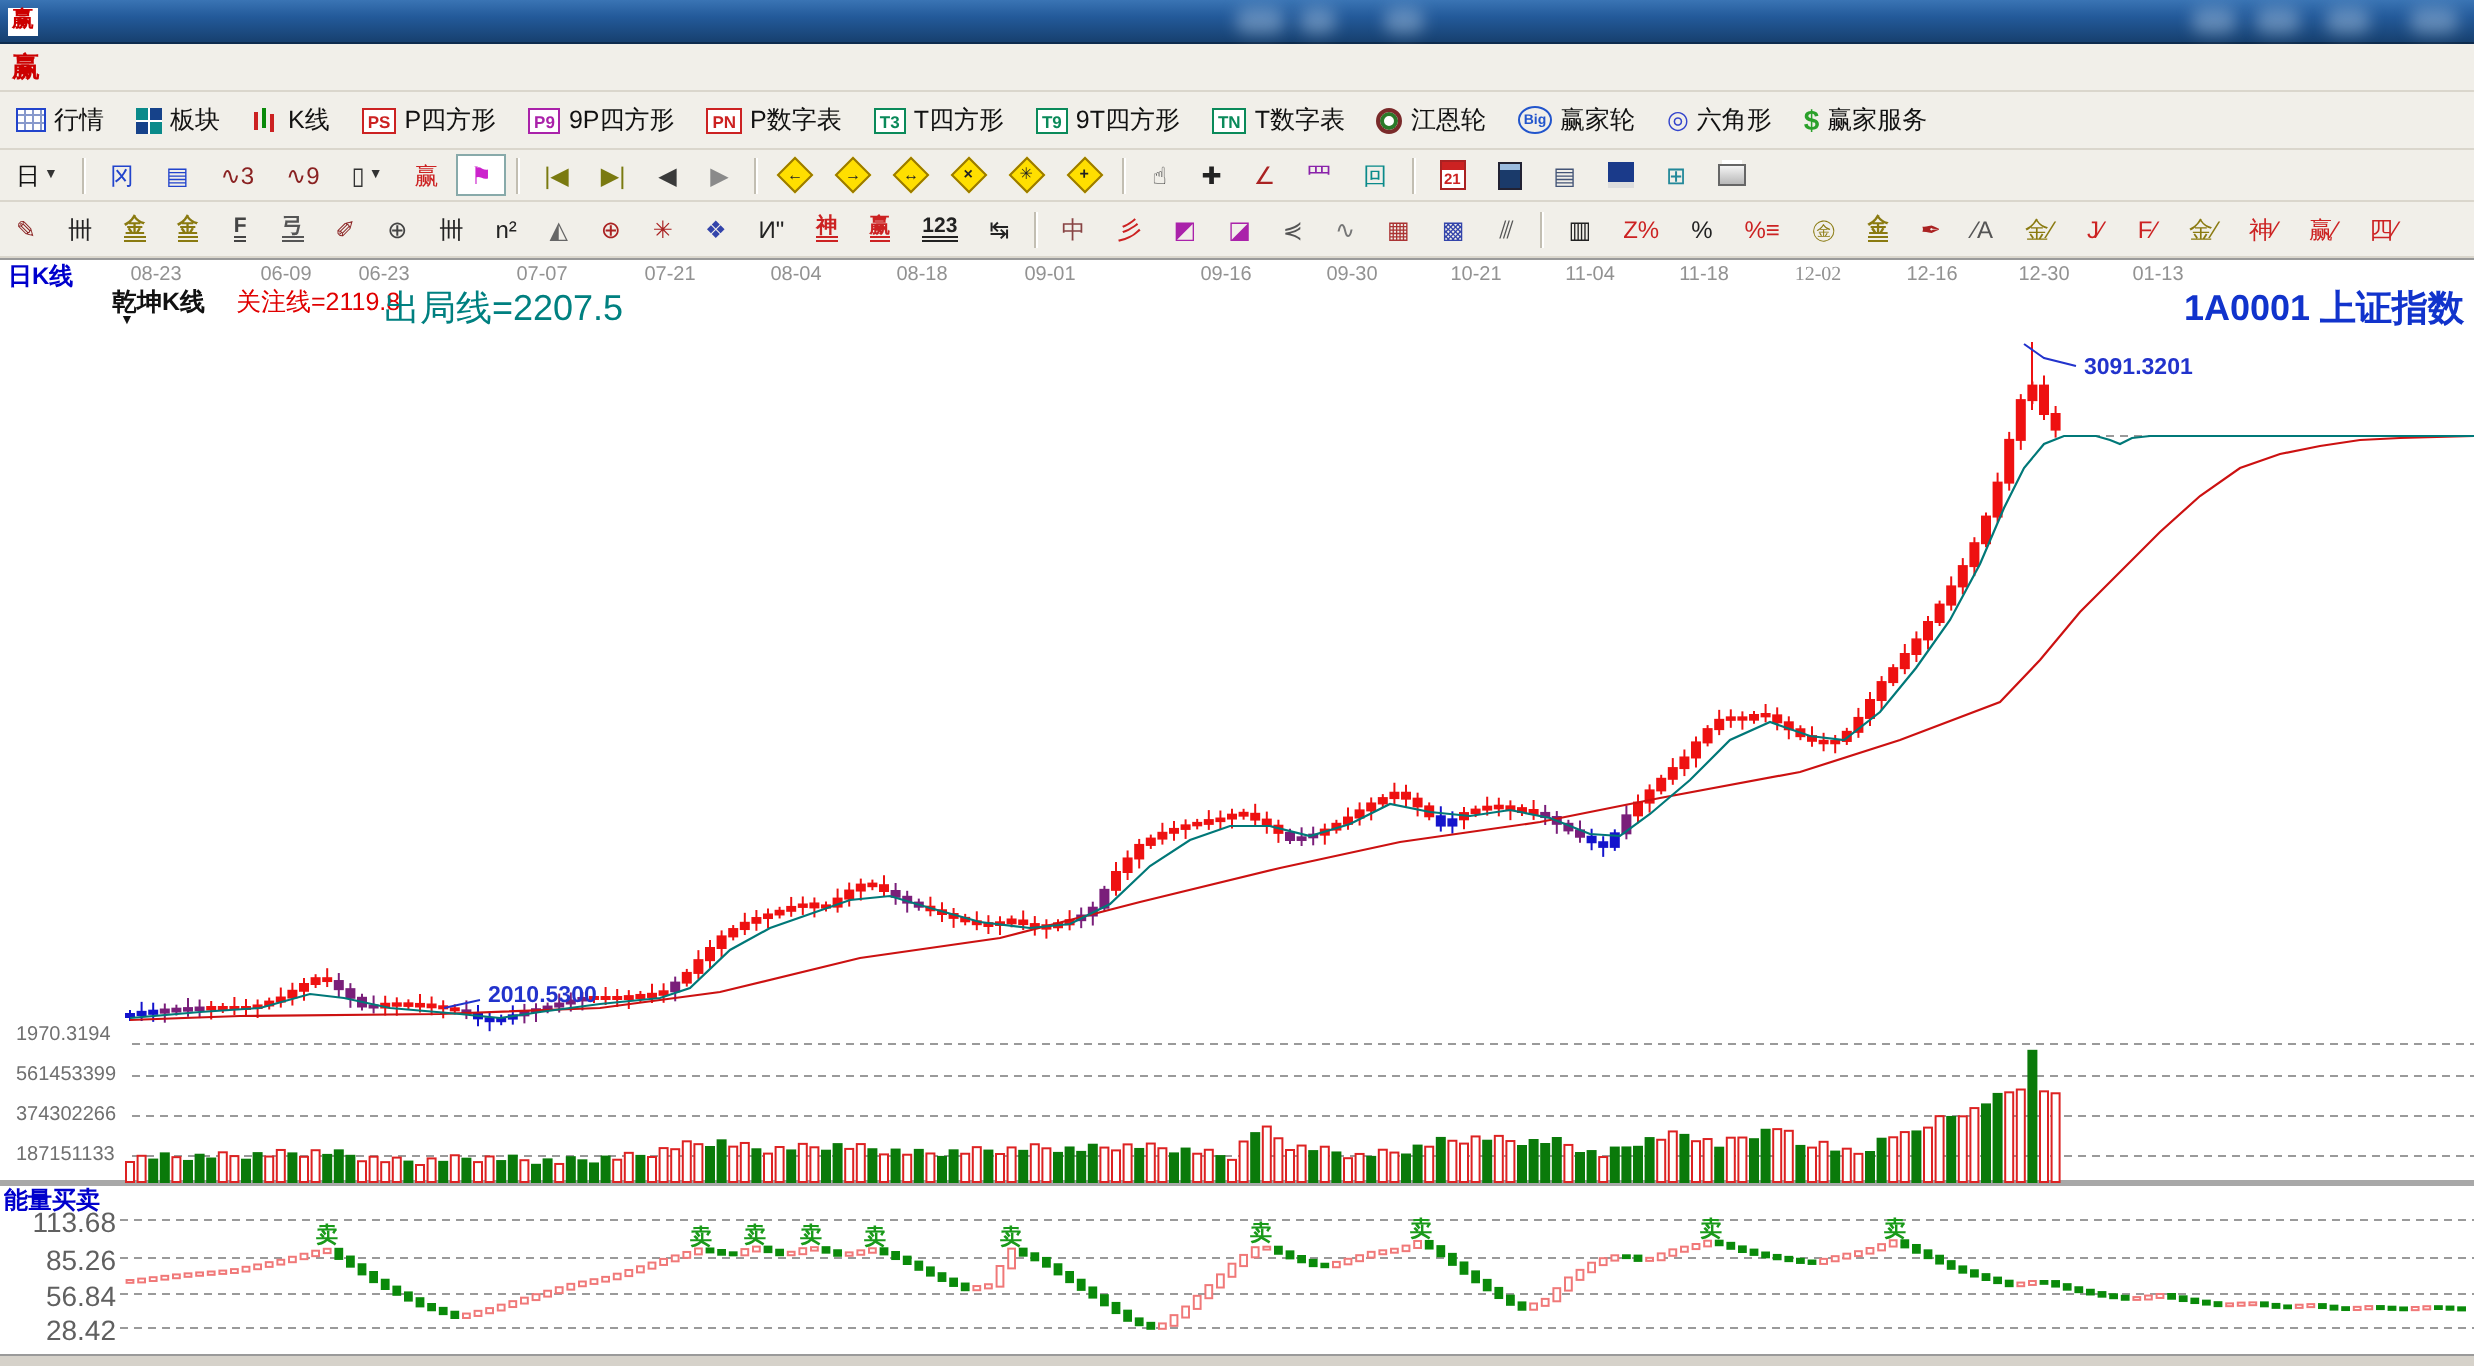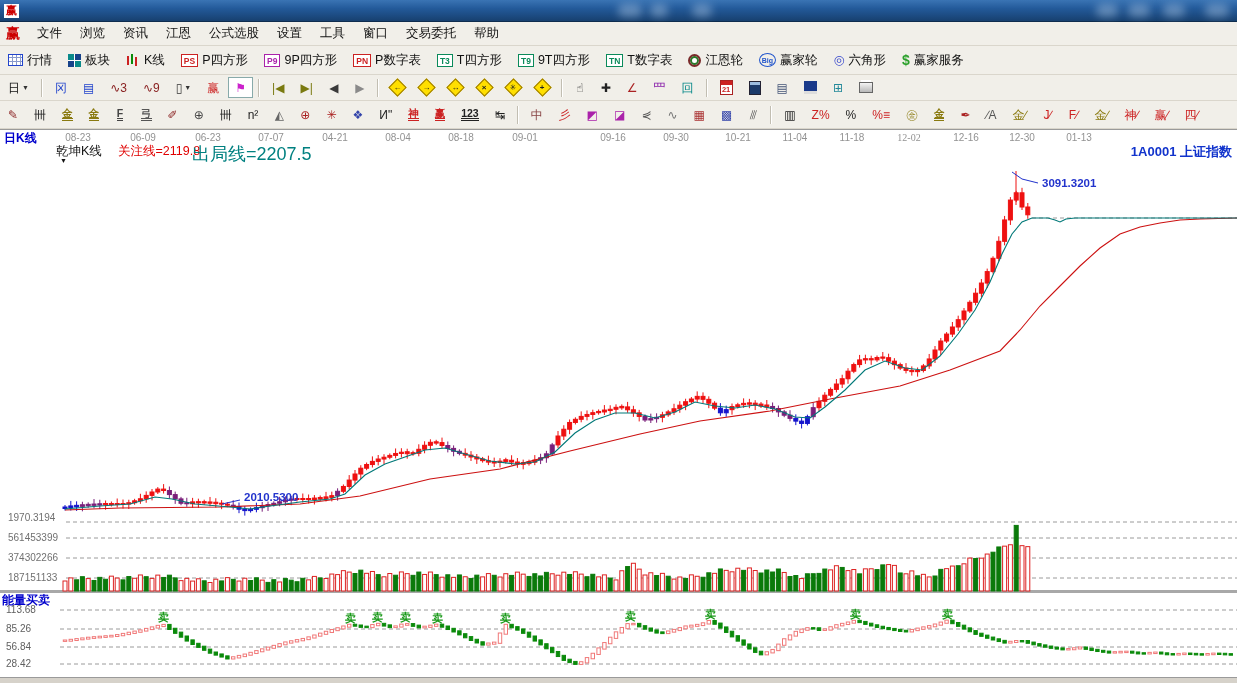--- a/index.html
+++ b/index.html
@@ -57,59 +57,47 @@
 .ic-calc{width:12px;height:14px;border:1px solid #223;background:linear-gradient(#9bbcdf 0 3px,#1a3a6a 3px)}
 .ic-floppy{width:13px;height:13px;background:#1a3a8a;box-shadow:inset 0 -4px 0 -1px #ddd}
 .ic-printer{width:14px;height:11px;border:1px solid #666;background:linear-gradient(#f4f4f4,#b8b8b8);
  box-shadow:0 -4px 0 -2px #fff}
 
 #chartwrap{position:absolute;left:0;top:129px;width:1237px;height:554px;background:#fff;border-top:1px solid #9a9a9a}
 #chartsvg{position:absolute;left:0;top:0;z-index:0}
 .clab{position:absolute;z-index:2;white-space:nowrap;line-height:1.1}
 .lab-period{left:4px;top:2px;color:#0000cc;font-size:12px;font-weight:bold}
 .datelab{position:absolute;top:2px;z-index:1;color:#929292;font-size:10px;transform:translateX(-50%)}
-.lab-kline{left:56px;top:15px;color:#111;font-size:12.5px;font-weight:normal}
+.lab-kline{left:56px;top:15px;color:#111;font-size:12.5px;font-weight:bold}
 .lab-caret{left:60px;top:27px;color:#111;font-size:7px}
 .lab-attn{left:118px;top:15px;color:#e00000;font-size:12.5px}
 .lab-exit{left:192px;top:15px;color:#008080;font-size:18px}
-.lab-symbol{right:5px;top:15px;color:#1133cc;font-size:13px;font-weight:bold}
+.lab-symbol{right:5px;top:15px;color:#1133cc;font-size:18px;font-weight:bold}
 .lab-pricelow{left:8px;top:382px;color:#707070;font-size:10px}
 .lab-vol{left:8px;color:#707070;font-size:10px}
 .lab-ind-name{left:2px;top:464px;color:#0000cc;font-size:12px;font-weight:bold}
-.lab-ind{left:6px;width:52px;text-align:left;color:#606060;font-size:10px}
+.lab-ind{left:6px;width:52px;text-align:right;color:#606060;font-size:14px}
 .bottomstrip{position:absolute;left:0;bottom:0;width:1237px;height:6px;background:#d6d2ca;border-top:1px solid #9a9a9a;z-index:3}
 </style>
 </head>
 <body>
 
 <div class="titlebar">
   <span class="applogo">赢</span>
   <span class="smudge" style="left:618px;width:24px"></span>
   <span class="smudge" style="left:650px;width:18px"></span>
   <span class="smudge" style="left:692px;width:20px"></span>
   <span class="smudge" style="left:1096px;width:22px"></span>
   <span class="smudge" style="left:1128px;width:22px"></span>
   <span class="smudge" style="left:1163px;width:22px"></span>
   <span class="smudge" style="left:1205px;width:24px"></span>
 </div>
 
 <div class="menubar">
   <span class="applogo2">赢</span>
-  <span id="menu-items" style="display:flex">
-      <span class="menu-item">文件</span>
-      <span class="menu-item">浏览</span>
-      <span class="menu-item">资讯</span>
-      <span class="menu-item">江恩</span>
-      <span class="menu-item">公式选股</span>
-      <span class="menu-item">设置</span>
-      <span class="menu-item">工具</span>
-      <span class="menu-item">窗口</span>
-      <span class="menu-item">交易委托</span>
-      <span class="menu-item">帮助</span>
-    </span>
 </div>
 
 <div class="toolbar" id="toolbar1">
     <button class="tb1-item">
       <span class="ic-grid"></span>
       <span>行情</span>
     </button>
     <button class="tb1-item">
       <span class="ic-blocks"></span>
       <span>板块</span>
@@ -1131,23 +1119,23 @@
       <text x="500" y="492" fill="#1a9a1a" font-size="11" font-weight="bold">卖</text>
       <text x="625" y="490" fill="#1a9a1a" font-size="11" font-weight="bold">卖</text>
       <text x="705" y="488" fill="#1a9a1a" font-size="11" font-weight="bold">卖</text>
       <text x="850" y="488" fill="#1a9a1a" font-size="11" font-weight="bold">卖</text>
       <text x="942" y="488" fill="#1a9a1a" font-size="11" font-weight="bold">卖</text>
     </svg>
   <div class="clab lab-period">日K线</div>
   <div id="dates">
       <div class="datelab" style="left: 78px;">08-23</div>
       <div class="datelab" style="left: 143px; text-align: right;">06-09</div>
-      <div class="datelab" style="left: 208px;">06-23</div>
+      <div class="datelab" style="left: 192px;">06-23</div>
       <div class="datelab" style="left: 271px;">07-07</div>
-      <div class="datelab" style="left: 335px;">04-21</div>
+      <div class="datelab" style="left: 335px;">07-21</div>
       <div class="datelab" style="left: 398px;">08-04</div>
       <div class="datelab" style="left: 461px; text-align: center;">08-18</div>
       <div class="datelab" style="left: 525px;">09-01</div>
       <div class="datelab" style="left: 613px;">09-16</div>
       <div class="datelab" style="left: 676px;">09-30</div>
       <div class="datelab" style="left: 738px;">10-21</div>
       <div class="datelab" style="left: 795px;">11-04</div>
       <div class="datelab" style="left: 852px;">11-18</div>
       <div class="datelab" style="left: 909px; font-family: Liberation Serif, serif;">12-02</div>
       <div class="datelab" style="left: 966px;">12-16</div>

